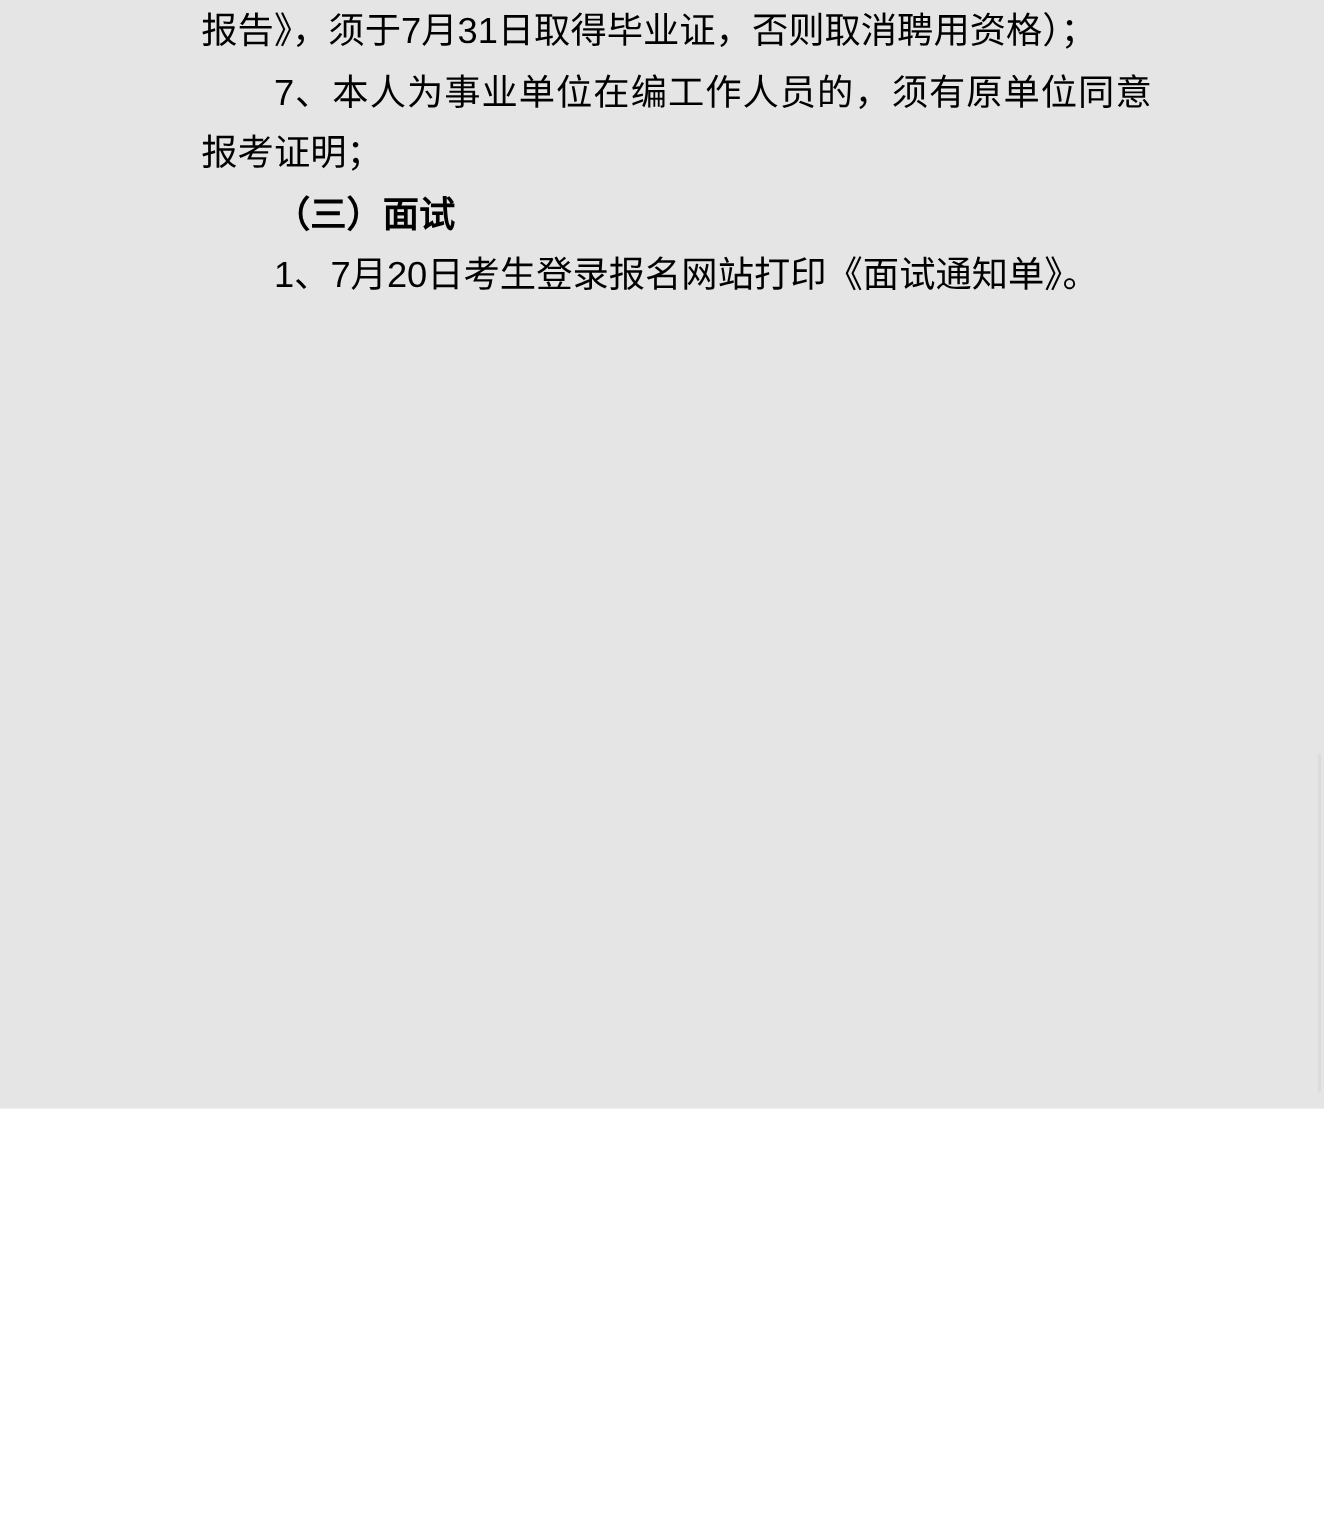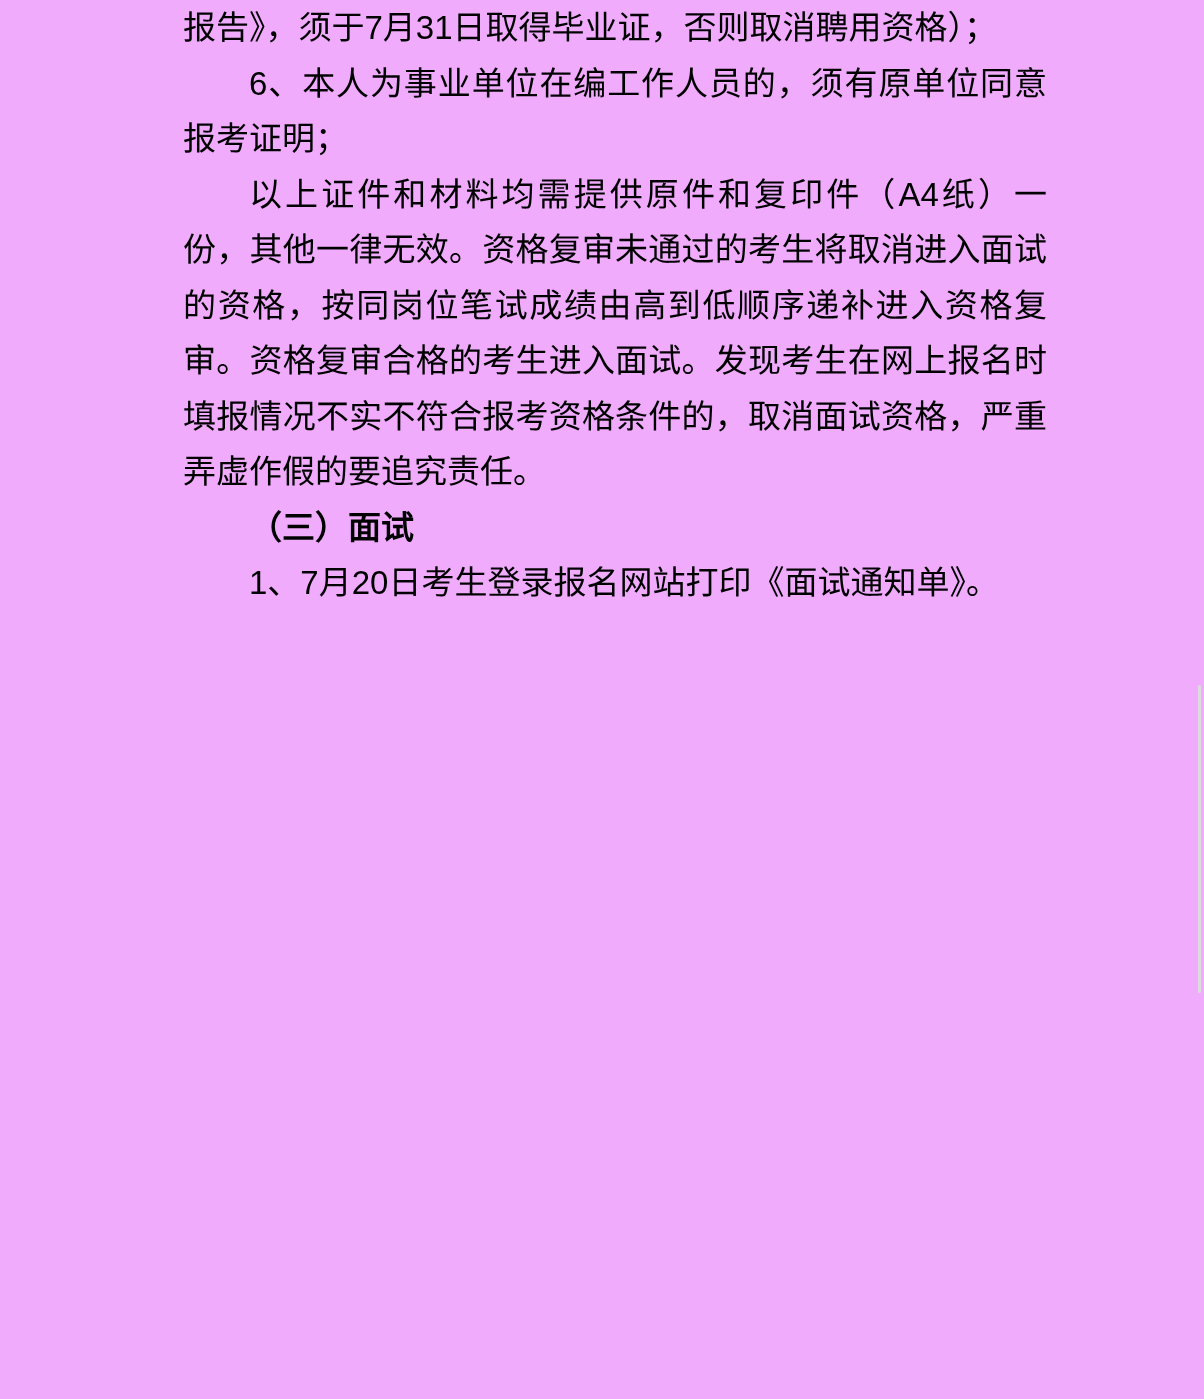--- a/index.html
+++ b/index.html
@@ -3,22 +3,22 @@
 <meta charset="utf-8">
 <style>
   html, body {
     margin: 0;
     padding: 0;
     background: #ffffff;
   }
   .page {
     position: relative;
     width: 1204px;
-    height: 1399px;
-    background: #f0abfc;
+    height: 1008px;
+    background: #e5e5e5;
     overflow: hidden;
     font-family: "Liberation Sans", "DejaVu Sans", sans-serif;
     color: #000000;
   }
   .text-block {
     position: absolute;
     left: 183px;
     top: 0;
     width: 864px;
     font-size: 33px;
@@ -48,19 +48,18 @@
     background: #dcdcdc;
     border-radius: 2px;
   }
 </style>
 </head>
 <body>
 
 <div class="page">
   <div class="text-block">
     <p class="para para-flush">报告》，须于7月31日取得毕业证，否则取消聘用资格）；</p>
-    <p class="para">6、本人为事业单位在编工作人员的，须有原单位同意报考证明；</p>
-    <p class="para">以上证件和材料均需提供原件和复印件（A4纸）一份，其他一律无效。资格复审未通过的考生将取消进入面试的资格，按同岗位笔试成绩由高到低顺序递补进入资格复审。资格复审合格的考生进入面试。发现考生在网上报名时填报情况不实不符合报考资格条件的，取消面试资格，严重弄虚作假的要追究责任。</p>
+    <p class="para">7、本人为事业单位在编工作人员的，须有原单位同意报考证明；</p>
     <p class="para para-heading">（三）面试</p>
     <p class="para">1、7月20日考生登录报名网站打印《面试通知单》。</p>
   </div>
   <div class="scrollbar-thumb"></div>
 </div>
 
 </body></html>

